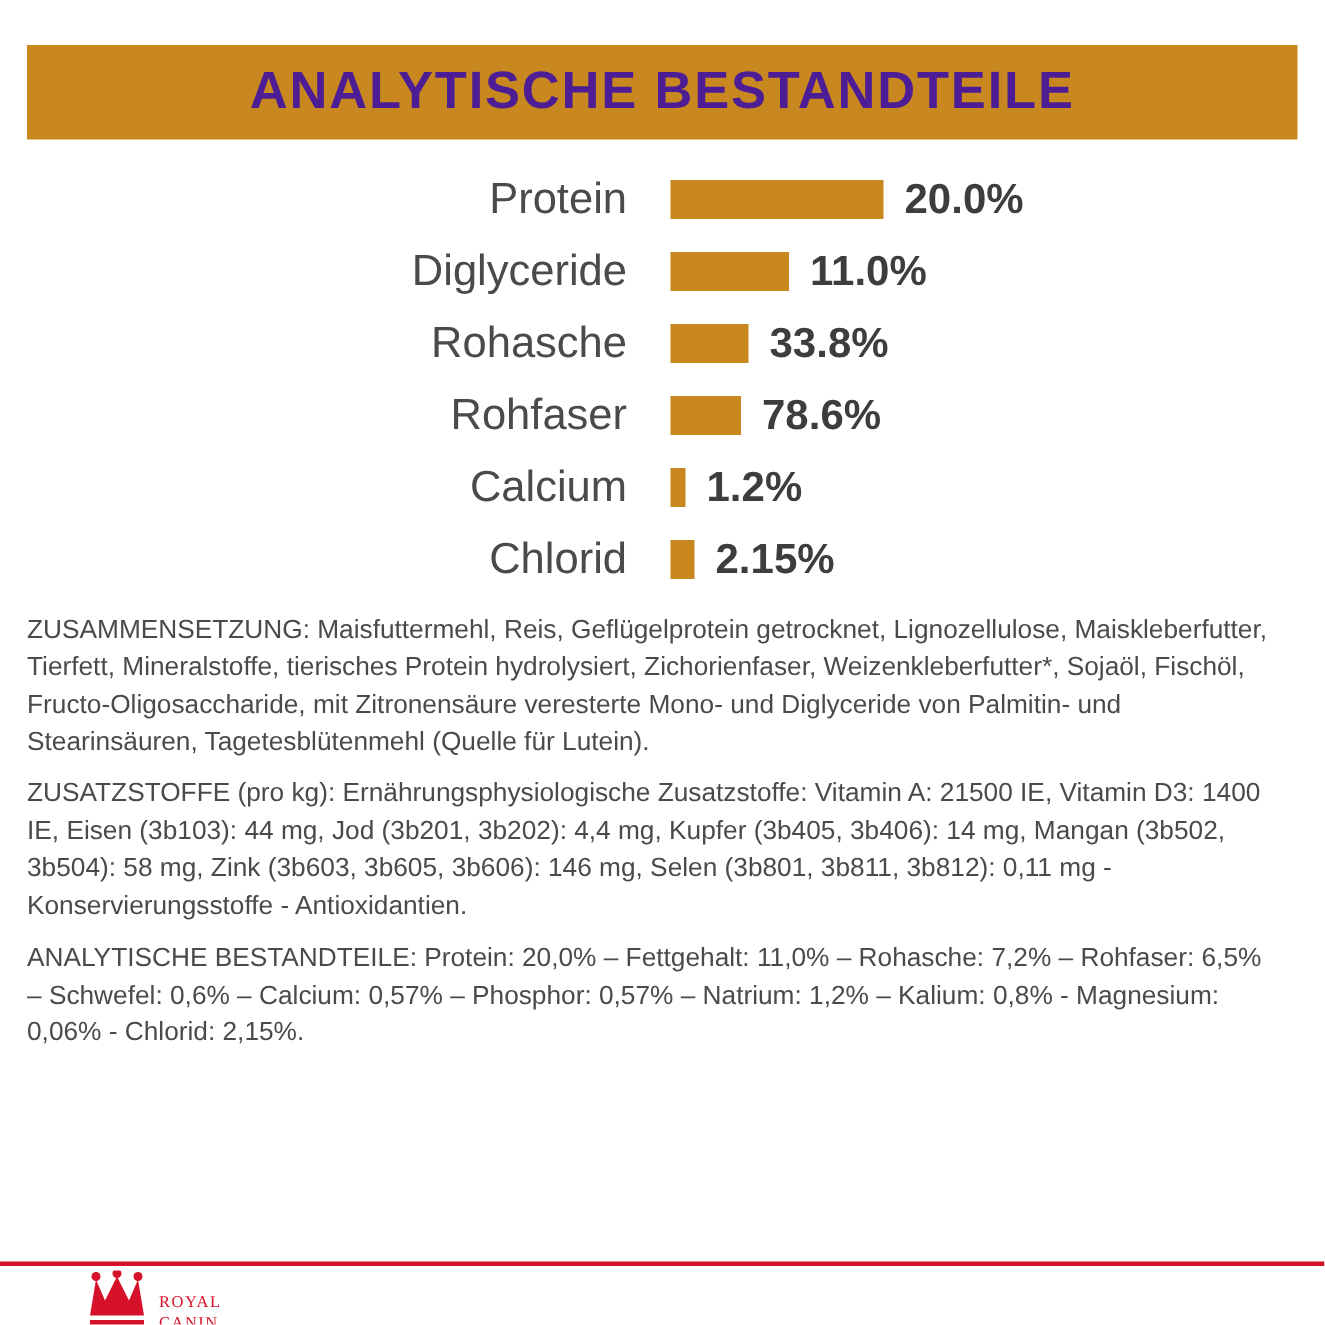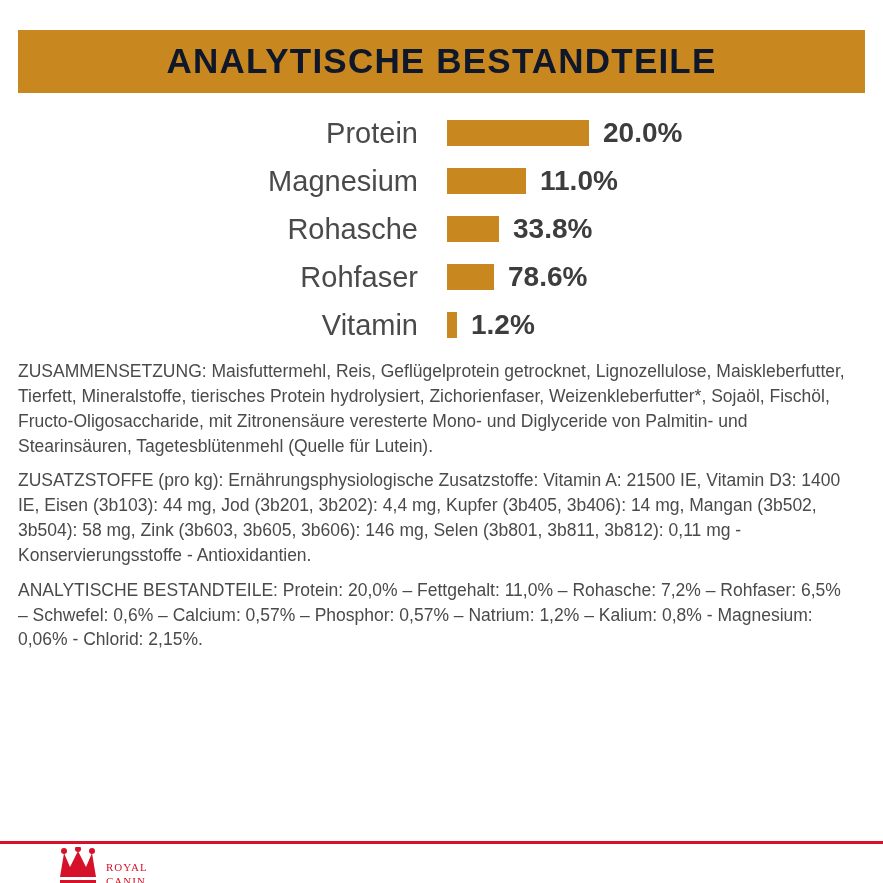--- a/index.html
+++ b/index.html
@@ -18,21 +18,21 @@
     position: relative;
     width: 883px;
     height: 883px;
     box-sizing: border-box;
   }
 
   
   .banner {
     margin: 0 18px;
     background: #c8881f;
-    color: #0f172a;
+    color: #4c1d95;
     text-align: center;
     font-size: 35px;
     font-weight: bold;
     letter-spacing: 1.2px;
     line-height: 1;
     padding: 13px 0 15px 0;
   }
   #analytical-banner { margin-top: 30px; }
   #composition-banner { margin-top: 14px; }
 
@@ -120,21 +120,21 @@
 
     <div class="chart-row">
       <div class="chart-label">Protein</div>
       <div class="chart-bar-wrap">
         <div class="chart-bar" style="width:142px"></div>
         <div class="chart-value">20.0%</div>
       </div>
     </div>
 
     <div class="chart-row">
-      <div class="chart-label">Magnesium</div>
+      <div class="chart-label">Diglyceride</div>
       <div class="chart-bar-wrap">
         <div class="chart-bar" style="width:79px"></div>
         <div class="chart-value">11.0%</div>
       </div>
     </div>
 
     <div class="chart-row">
       <div class="chart-label">Rohasche</div>
       <div class="chart-bar-wrap">
         <div class="chart-bar" style="width:52px"></div>
@@ -144,27 +144,34 @@
 
     <div class="chart-row">
       <div class="chart-label">Rohfaser</div>
       <div class="chart-bar-wrap">
         <div class="chart-bar" style="width:47px"></div>
         <div class="chart-value">78.6%</div>
       </div>
     </div>
 
     <div class="chart-row">
-      <div class="chart-label">Vitamin</div>
+      <div class="chart-label">Calcium</div>
       <div class="chart-bar-wrap">
         <div class="chart-bar" style="width:10px"></div>
         <div class="chart-value">1.2%</div>
       </div>
     </div>
 
+    <div class="chart-row">
+      <div class="chart-label">Chlorid</div>
+      <div class="chart-bar-wrap">
+        <div class="chart-bar" style="width:16px"></div>
+        <div class="chart-value">2.15%</div>
+      </div>
+    </div>
 
   </div>
 
 
   <div class="composition">
     <p>ZUSAMMENSETZUNG: Maisfuttermehl, Reis, Geflügelprotein getrocknet, Lignozellulose, Maiskleberfutter, Tierfett, Mineralstoffe, tierisches Protein hydrolysiert, Zichorienfaser, Weizenkleberfutter*, Sojaöl, Fischöl, Fructo-Oligosaccharide, mit Zitronensäure veresterte Mono- und Diglyceride von Palmitin- und Stearinsäuren, Tagetesblütenmehl (Quelle für Lutein).</p>
     <p>ZUSATZSTOFFE (pro kg): Ernährungsphysiologische Zusatzstoffe: Vitamin A: 21500 IE, Vitamin D3: 1400 IE, Eisen (3b103): 44 mg, Jod (3b201, 3b202): 4,4 mg, Kupfer (3b405, 3b406): 14 mg, Mangan (3b502, 3b504): 58 mg, Zink (3b603, 3b605, 3b606): 146 mg, Selen (3b801, 3b811, 3b812): 0,11 mg - Konservierungsstoffe - Antioxidantien.</p>
     <p>ANALYTISCHE BESTANDTEILE: Protein: 20,0% – Fettgehalt: 11,0% – Rohasche: 7,2% – Rohfaser: 6,5% – Schwefel: 0,6% – Calcium: 0,57% – Phosphor: 0,57% – Natrium: 1,2% – Kalium: 0,8% - Magnesium: 0,06% - Chlorid: 2,15%.</p>
   </div>
 

